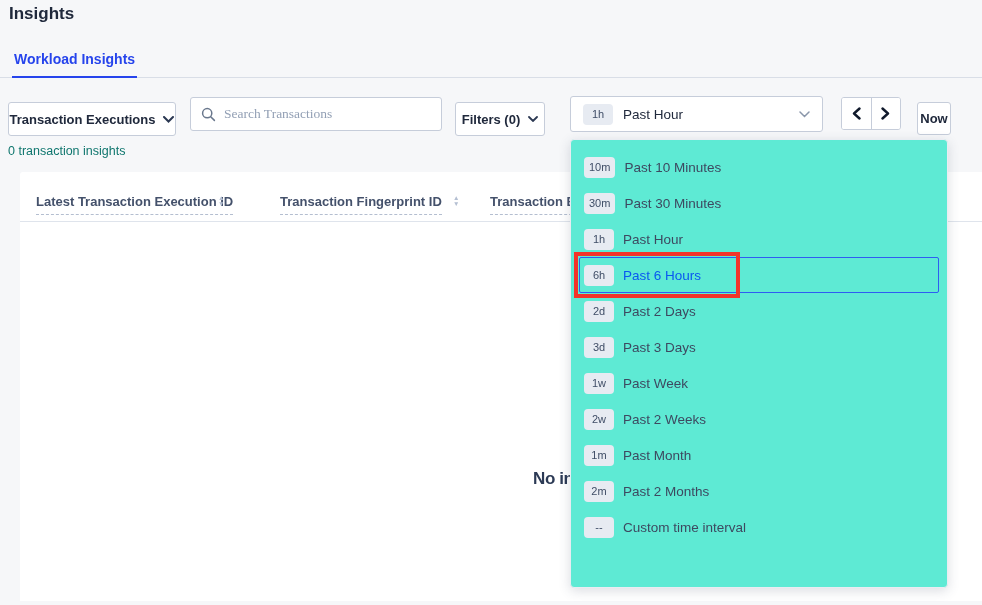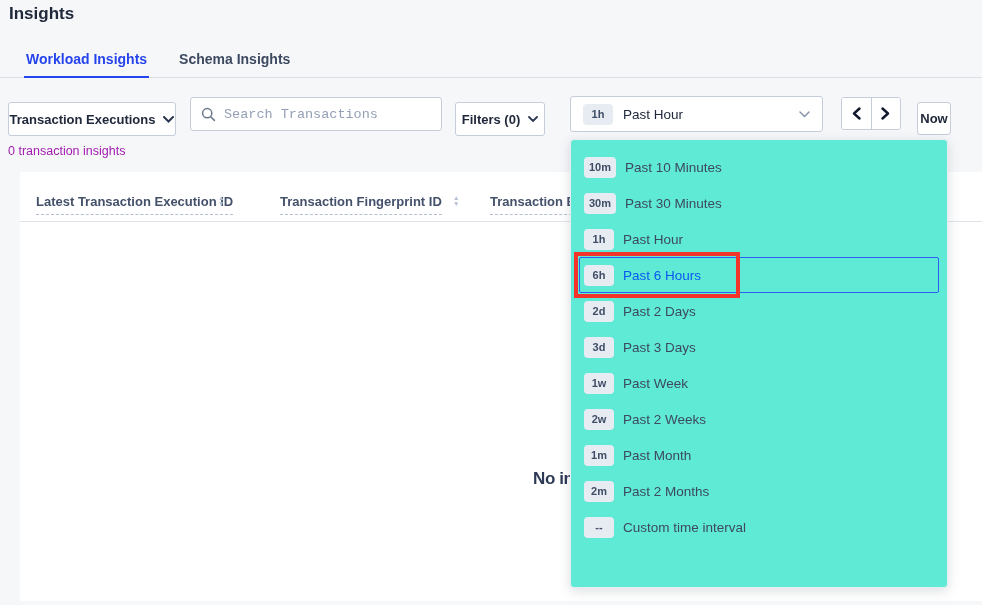--- a/index.html
+++ b/index.html
@@ -9,45 +9,45 @@
     --bg:#f6f7f9; --muted:#93a0b5;
   }
   *{margin:0;padding:0;box-sizing:border-box;}
   html,body{width:982px;height:605px;overflow:hidden;}
   body{
     position:relative;background:var(--bg);
     font-family:"Liberation Sans","DejaVu Sans",sans-serif;color:var(--ink);
   }
   
   .page-title{position:absolute;left:9px;top:4px;font-size:17px;font-weight:700;color:var(--ink);}
-  .tabbar{position:absolute;left:0;top:44px;width:982px;height:34px;border-bottom:1px solid #d9dee7;display:flex;align-items:flex-end;padding-left:24px;}
+  .tabbar{position:absolute;left:0;top:44px;width:982px;height:34px;border-bottom:1px solid #d9dee7;display:flex;align-items:flex-end;padding-left:12px;}
   .tab{font-size:14px;font-weight:600;color:var(--ink2);padding:6px 2px 10px;cursor:pointer;}
   .tab.active{color:var(--accent);border-bottom:2px solid var(--accent);margin-bottom:-1px;padding-bottom:9px;}
   .tab + .tab{margin-left:28px;}
   
   .btn{position:absolute;top:102px;height:34px;background:#fff;border:1px solid var(--border);border-radius:3px;
        display:flex;align-items:center;justify-content:center;gap:8px;font-size:13px;font-weight:700;color:var(--ink);cursor:pointer;}
   .type-select{left:8px;width:168px;}
   .searchbox{position:absolute;left:190px;top:97px;width:252px;height:34px;background:#fff;border:1px solid var(--border);border-radius:3px;
        display:flex;align-items:center;padding:0 10px;gap:8px;}
-  .searchbox input{border:none;outline:none;flex:1;font-size:13.5px;font-family:Liberation Mono, monospace;color:var(--ink);background:transparent;}
+  .searchbox input{border:none;outline:none;flex:1;font-size:13.5px;font-family:Liberation Serif, serif;color:var(--ink);background:transparent;}
   .searchbox input::placeholder{color:var(--muted);}
   .filters-btn{left:455px;width:90px;}
   .timepicker{position:absolute;left:570px;top:96px;width:253px;height:36px;background:#fff;border:1px solid var(--border);border-radius:3px;
        display:flex;align-items:center;padding:0 12px;gap:10px;cursor:pointer;}
   .tp-label{font-size:13.5px;color:var(--ink);}
   .tp-caret{margin-left:auto;}
   .pager{position:absolute;left:841px;top:97px;width:60px;height:33px;display:flex;background:#fff;border:1px solid var(--border);border-radius:3px;overflow:hidden;}
   .pager button{flex:1;background:#fff;border:none;cursor:pointer;display:flex;align-items:center;justify-content:center;padding:0;}
   .pager button:first-child{border-right:1px solid var(--border);}
   .now-btn{left:917px;width:34px;height:33px;}
-  .count-text{position:absolute;left:8px;top:144px;font-size:12.5px;color:#a21caf;}
+  .count-text{position:absolute;left:8px;top:144px;font-size:12.5px;color:#0f766e;}
   
   .badge{display:inline-flex;align-items:center;justify-content:center;min-width:30px;height:21px;padding:0 5px;
-       background:var(--badge);border-radius:4px;font-size:11px;font-weight:700;color:#3f4d66;}
+       background:var(--badge);border-radius:4px;font-size:11px;font-weight:400;color:#3f4d66;}
   
   .panel{position:absolute;left:20px;top:172px;width:962px;height:429px;background:#fff;border-radius:3px 0 0 0;z-index:1;}
   .hdr-row-line{position:absolute;left:20px;top:221px;width:962px;height:0;border-bottom:1px solid var(--line);z-index:2;}
   .col-hdr{position:absolute;top:194px;font-size:13px;font-weight:700;color:var(--hdr);
        border-bottom:1px dashed #b4bed0;padding-bottom:5px;white-space:nowrap;z-index:2;}
   .sort-icon{position:absolute;top:195px;display:flex;flex-direction:column;align-items:center;color:#b4bfd2;font-size:6.5px;line-height:6px;z-index:2;cursor:pointer;}
   
   .empty-msg{position:absolute;left:533px;top:469px;z-index:3;font-size:17px;font-weight:700;letter-spacing:-0.4px;
        color:#2c3a55;white-space:nowrap;}
   
@@ -60,21 +60,20 @@
   
   .red-annotation{position:absolute;left:574px;top:252px;width:166px;height:46px;border:4px solid var(--red);z-index:20;pointer-events:none;}
   svg{display:block;}
 </style>
 </head>
 <body>
 
 <div class="page-title">Insights</div>
 <div class="tabbar">
   <div class="tab active">Workload Insights</div>
-  <div class="tab">Schema Insights</div>
 </div>
 
 <button class="btn type-select">
   <span>Transaction Executions</span>
   <span>
     <svg width="11" height="7" viewBox="0 0 11 7">
         <polyline points="1,1 5.5,5.5 10,1" fill="none" stroke="#2b3852" stroke-width="2" stroke-linecap="round"></polyline>
       </svg>
   </span>
 </button>

